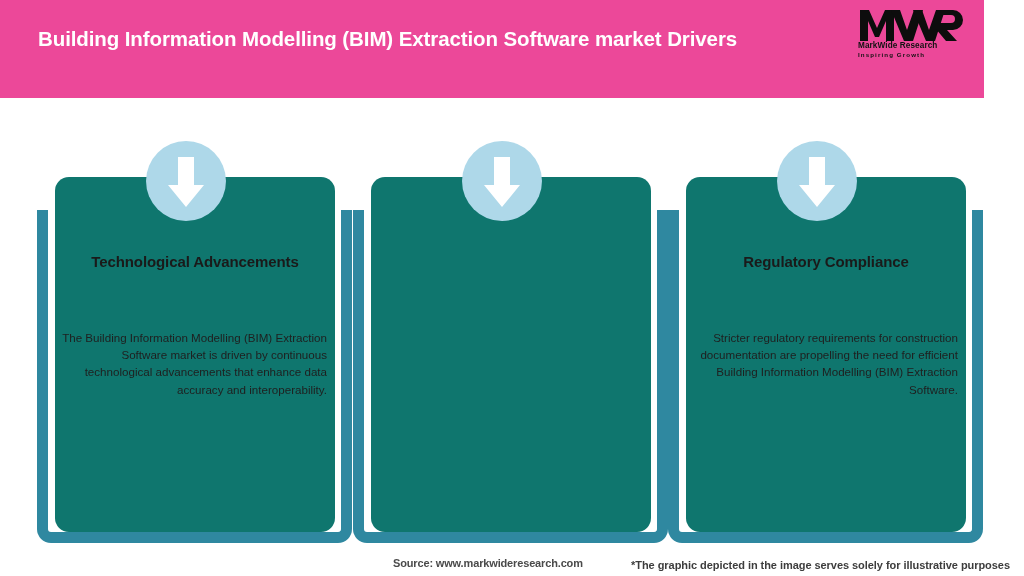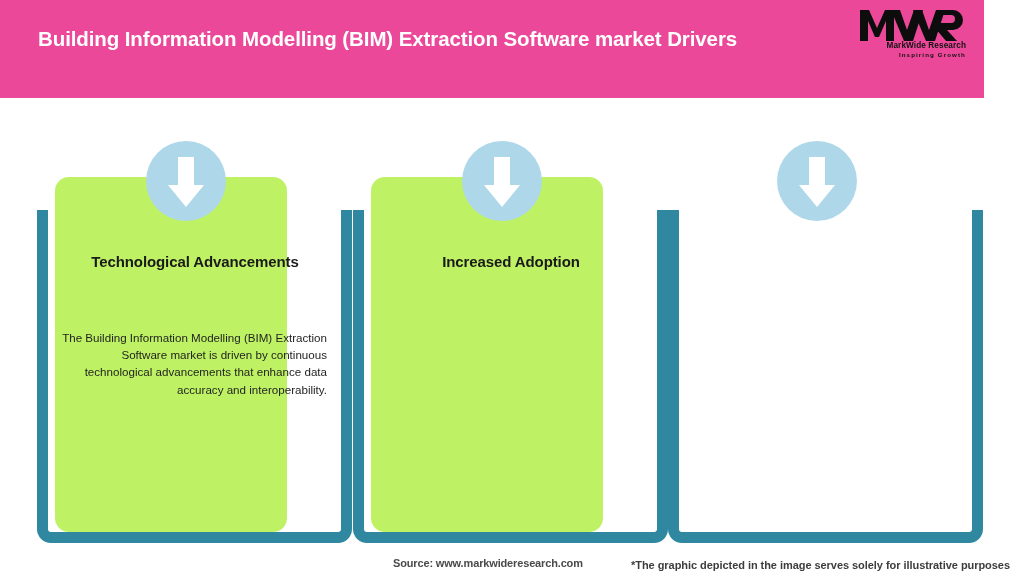--- a/index.html
+++ b/index.html
@@ -36,21 +36,21 @@
     line-height: 28px;
   }
 
   
   .logo {
     position: absolute;
     right: 18px;
     top: 8px;
     width: 108px;
     height: 58px;
-    text-align: right;
+    text-align: left;
   }
   .logo-mark {
     display: block;
     height: 34px;
     line-height: 0;
   }
   .logo-name {
     display: block;
     font-size: 8.2px;
     font-weight: bold;
@@ -97,23 +97,23 @@
     border-bottom: 11px solid #2f88a0;
     border-radius: 0 0 14px 14px;
     box-sizing: border-box;
   }
 
   
   .card {
     position: absolute;
     left: 18px;
     top: 79px;
-    width: 232px;
+    width: 280px;
     height: 355px;
-    background: #bef264;
+    background: #0f766e;
     border-radius: 14px;
     box-sizing: border-box;
   }
 
   .card-title {
     position: absolute;
     left: 0;
     top: 76px;
     width: 280px;
     text-align: center;
@@ -203,31 +203,34 @@
     <div class="badge">
       <svg width="80" height="80" viewBox="0 0 80 80" xmlns="http://www.w3.org/2000/svg">
         <polygon fill="#ffffff" points="32,16 48,16 48,44 58,44 40,66 22,44 32,44"></polygon>
       </svg>
     </div>
   </div>
 
   <div class="card-group g2">
     <div class="frame"></div>
     <div class="card">
-      <div class="card-title">Increased Adoption</div>
     </div>
     <div class="badge">
       <svg width="80" height="80" viewBox="0 0 80 80" xmlns="http://www.w3.org/2000/svg">
         <polygon fill="#ffffff" points="32,16 48,16 48,44 58,44 40,66 22,44 32,44"></polygon>
       </svg>
     </div>
   </div>
 
   <div class="card-group g3">
     <div class="frame"></div>
+    <div class="card">
+      <div class="card-title">Regulatory Compliance</div>
+      <div class="card-body">Stricter regulatory requirements for construction documentation are propelling the need for efficient Building Information Modelling (BIM) Extraction Software.</div>
+    </div>
     <div class="badge">
       <svg width="80" height="80" viewBox="0 0 80 80" xmlns="http://www.w3.org/2000/svg">
         <polygon fill="#ffffff" points="32,16 48,16 48,44 58,44 40,66 22,44 32,44"></polygon>
       </svg>
     </div>
   </div>
 
 </div>
 
 <div class="footer-source">Source: www.markwideresearch.com</div>

